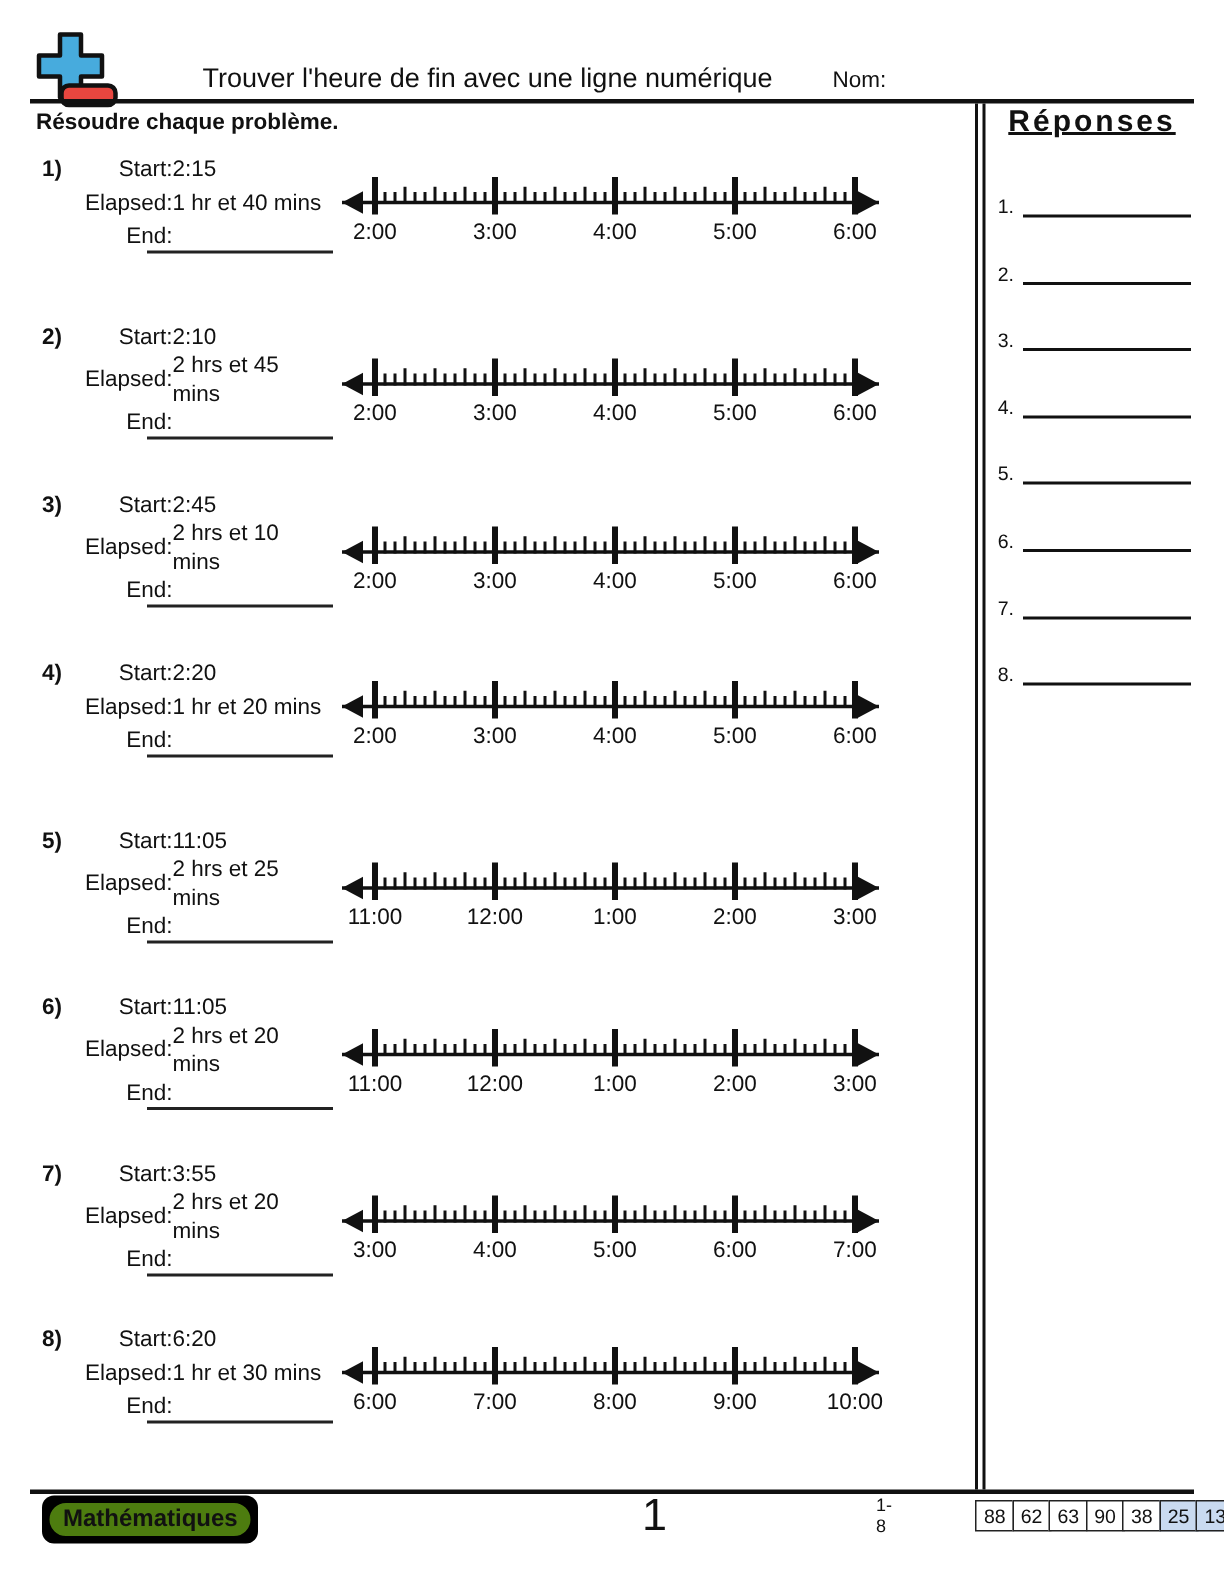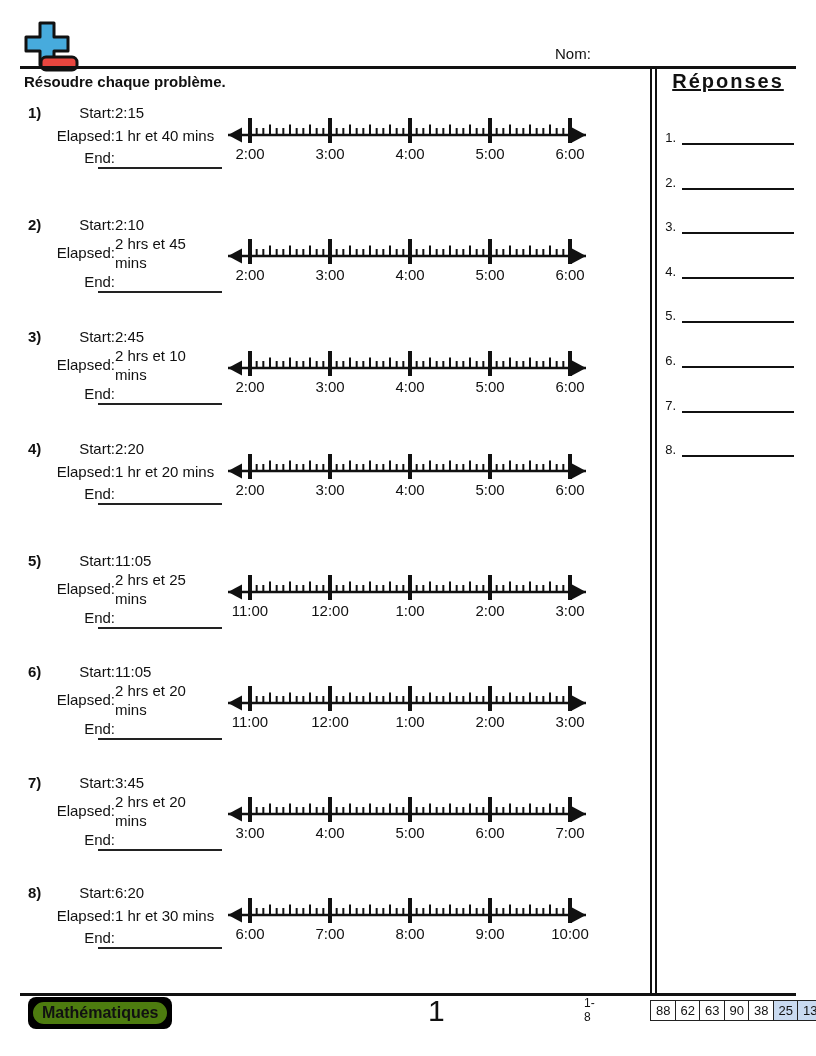--- a/index.html
+++ b/index.html
@@ -49,20 +49,21 @@
 </style>
 </head>
 <body>
 
 <div class="page">
 
   <svg class="logo" width="60" height="54" viewBox="0 0 60 54">
     <path id="logo-plus" d="M18 3 H32 V17 H46 V31 H32 V45 H18 V31 H4 V17 H18 Z" fill="#47abdd" stroke="#111" stroke-width="3" stroke-linejoin="round"></path>
     <rect id="logo-minus" x="19" y="37" width="36" height="13" rx="5" fill="#e8463f" stroke="#111" stroke-width="3"></rect>
   </svg>
+  <div class="page-title">Trouver l'heure de fin avec une ligne numérique</div>
   <div class="name-label">Nom:</div>
   <div class="header-rule"></div>
   <div class="instructions">Résoudre chaque problème.</div>
 
   <div class="sidebar-sep"></div>
   <div class="answers-title">Réponses</div>
   <div id="answers-list">
       <div class="answer-row" style="top: 123px;">
         <span class="answer-num">1.</span>
         <span class="answer-blank"></span>
@@ -497,21 +498,21 @@
           <line x1="325" x2="325" y1="9.5" y2="21" stroke="#111111" stroke-width="2"></line>
           <line x1="331.6666666666667" x2="331.6666666666667" y1="13" y2="21" stroke="#111111" stroke-width="2"></line>
           <line x1="338.33333333333337" x2="338.33333333333337" y1="13" y2="21" stroke="#111111" stroke-width="2"></line>
           <text x="265" y="44" text-anchor="middle" font-size="15" fill="#111111" font-family="&quot;Liberation Sans&quot;, sans-serif">2:00</text>
           <line x1="345" x2="345" y1="3" y2="28" stroke="#111111" stroke-width="4"></line>
           <text x="345" y="44" text-anchor="middle" font-size="15" fill="#111111" font-family="&quot;Liberation Sans&quot;, sans-serif">3:00</text>
         </svg>
       </div>
       <div class="problem" style="top: 774px;">
         <div class="pnum">7)</div>
-        <div class="frow" style="top: 0px;"><span class="flabel">Start:</span><span class="fvalue">3:45</span></div>
+        <div class="frow" style="top: 0px;"><span class="flabel">Start:</span><span class="fvalue">3:55</span></div>
         <div class="elabel" style="top: 28px;">Elapsed:</div>
         <div class="evalue" style="top: 19px;">2 hrs et 20</div>
         <div class="evalue" style="top: 38px;">mins</div>
         <div class="frow" style="top: 57px;"><span class="flabel">End:</span></div>
         <div class="end-blank" style="top: 75px;"></div>
         <svg viewBox="0 0 380 52" width="380" height="52" class="numline" style="top: 20px;">
           <line x1="3" x2="361" y1="20" y2="20" stroke="#111111" stroke-width="2.4"></line>
           <polygon points="3,20 17,12.5 17,27.5" fill="#111111"></polygon>
           <polygon points="361,20 347,12.5 347,27.5" fill="#111111"></polygon>
           <line x1="25" x2="25" y1="3" y2="28" stroke="#111111" stroke-width="4"></line>

